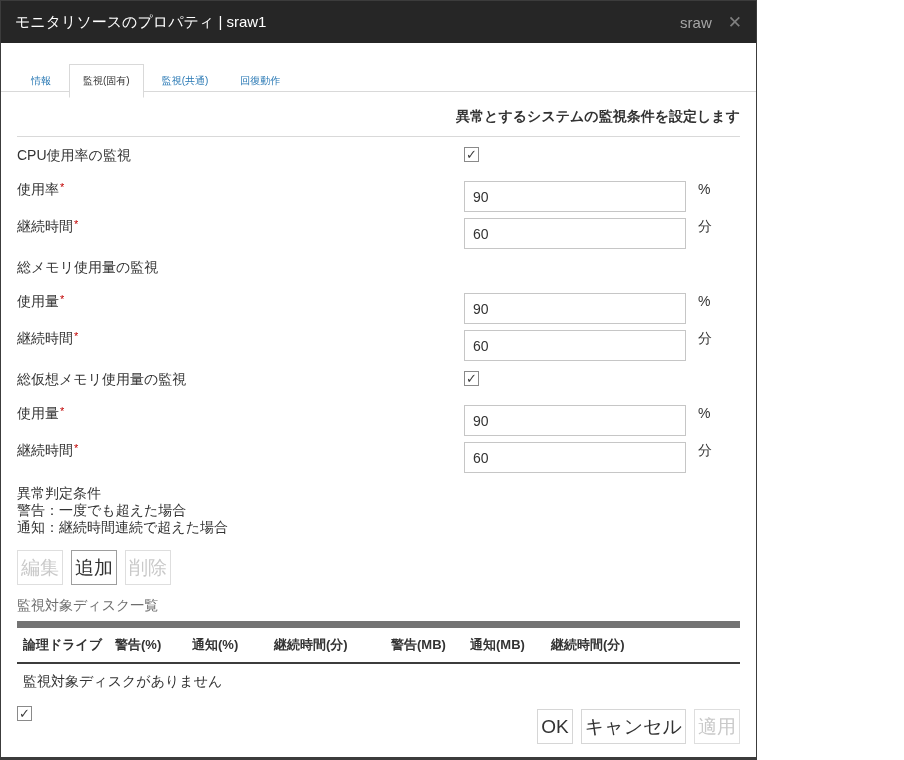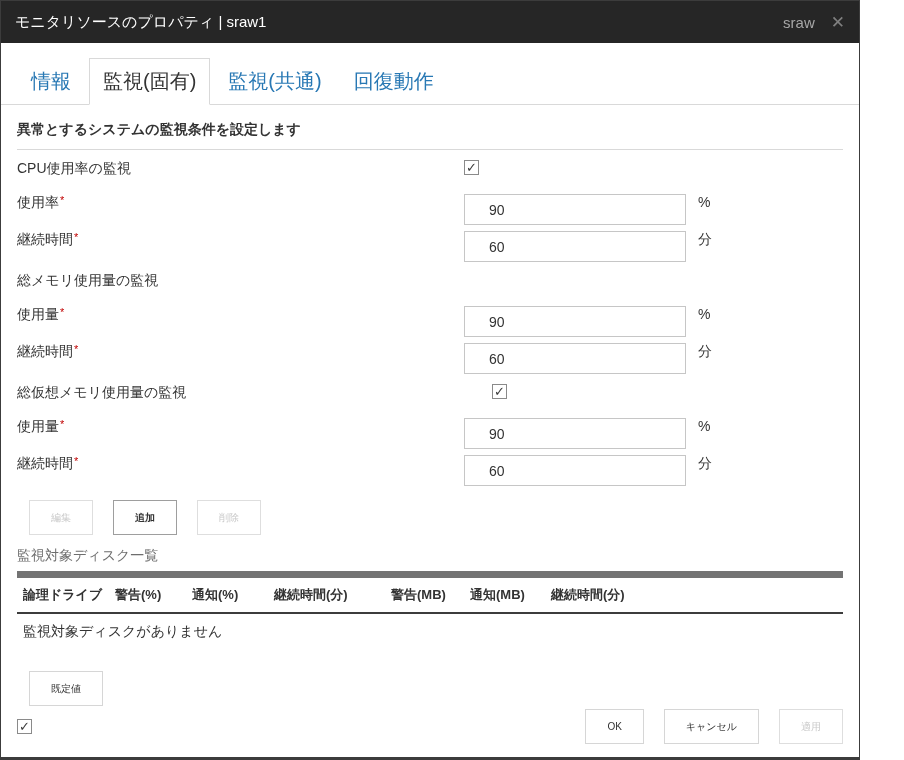--- a/index.html
+++ b/index.html
@@ -1,71 +1,70 @@
 <!DOCTYPE html>
 <html><head>
 <meta charset="utf-8">
 <style>
   * { margin:0; padding:0; box-sizing:border-box; }
   body {
     font-family: "Liberation Sans", "DejaVu Sans", sans-serif;
     background:#fff; color:#333;
   }
   .dialog {
-    width:860px; height:760px;
+    width:757px; height:760px;
     border:1px solid #3c3c3c; border-bottom:3px solid #3c3c3c;
     display:flex; flex-direction:column; background:#fff;
   }
   .titlebar {
     height:42px; flex:0 0 42px; background:#262626; color:#fff;
     display:flex; align-items:center; padding:0 14px; font-size:15px;
   }
   .titlebar .spacer { flex:1; }
   .titlebar .type-label { color:#a6a6a6; font-size:15px; margin-right:16px; }
   .titlebar .close { color:#7f7f7f; font-size:17px; font-weight:bold; cursor:pointer; line-height:1; }
   .tabbar {
     margin-top:14px; padding:0 16px; display:flex;
     border-bottom:1px solid #d9d9d9;
   }
   .tab {
-    font-size:20px; color:#2878b4; padding:9px 13px; margin-right:4px;
-    position:relative; top:1px; cursor:pointer; background:transparent;
+    font-size:10px; color:#2878b4; padding:9px 13px; margin-right:4px;
+    position:relative; top:7px; cursor:pointer; background:transparent;
     border:1px solid transparent; border-bottom:none;
   }
   .tab.active {
     color:#333; background:#fff; border:1px solid #d9d9d9; border-bottom:1px solid #fff;
   }
   .content { padding:16px 16px 0 16px; flex:1 1 auto; }
   .section-title {
     font-size:14px; font-weight:bold; color:#333;
-    padding-bottom:10px; border-bottom:1px solid #d9d9d9; margin-bottom:10px;
+    padding-bottom:10px; border-bottom:1px solid #d9d9d9; margin-bottom:10px;text-align:right;
   }
   .row { display:flex; align-items:flex-start; margin-bottom:6px; }
   .row.cb-row { height:30px; margin-bottom:4px; }
   .row-label { width:447px; flex:0 0 447px; font-size:14px; color:#333; }
   .req { color:#c00000; font-size:11px; vertical-align:top; margin-left:1px; }
   .checkbox {
     width:15px; height:15px; border:1px solid #8a8a8a; background:#fff;
     display:flex; align-items:center; justify-content:center;
     font-size:13px; color:#3c3c3c; cursor:pointer; line-height:1;
   }
   .value-input {
     width:222px; height:31px; border:1px solid #c6c6c6; background:#fff;
-    padding:0 24px; font-size:14px; color:#333;
+    padding:0 8px; font-size:14px; color:#333;
     font-family:"Liberation Sans","DejaVu Sans",sans-serif;
   }
   .unit { margin-left:12px; font-size:14px; color:#333; }
   .judgement { margin-top:12px; font-size:14px; color:#333; line-height:17px; }
   .btn {
     background:#fff; border:1px solid #d6d6d6; color:#333;
-    font-size:10px; height:35px; padding:0 21px; cursor:pointer;
+    font-size:19px; height:35px; padding:0 3px; cursor:pointer;
     font-family:"Liberation Sans","DejaVu Sans",sans-serif;
-    margin-left:12px;
   }
-  .btn.emph { border-color:#9e9e9e;font-weight:bold; }
+  .btn.emph { border-color:#9e9e9e; }
   .btn.disabled { color:#c9c9c9; border-color:#dedede; cursor:default; }
   .disk-btns { margin-top:14px; display:flex; gap:8px; }
   .table-caption { margin-top:12px; font-size:14px; color:#6e6e6e; }
   table.disk-table { width:100%; border-collapse:collapse; margin-top:6px; }
   .disk-table thead tr { border-top:7px solid #737373; border-bottom:2px solid #3c3c3c; }
   .disk-table th {
     text-align:left; font-size:13px; font-weight:bold; color:#333; padding:8px 6px;
     white-space:nowrap;
   }
   .disk-table td.empty-cell { font-size:14px; color:#333; padding:9px 6px 18px 6px;margin-top:40px; }
@@ -121,35 +120,40 @@
       <div class="row-label"><span>使用量</span><sup class="req">*</sup></div>
       <input class="value-input" type="text" value="90" style="">
       <span class="unit">%</span>
     </div>
     <div class="row">
       <div class="row-label"><span>継続時間</span><sup class="req">*</sup></div>
       <input class="value-input" type="text" value="60" style="">
       <span class="unit">分</span>
     </div>
 
-    <div class="row cb-row" style="margin-top:10px;gap:28px;">
+    <div class="row cb-row" style="margin-top:10px;">
       <div class="row-label">総仮想メモリ使用量の監視</div>
       <div class="checkbox">✓</div>
     </div>
     <div class="row">
       <div class="row-label"><span>使用量</span><sup class="req">*</sup></div>
       <input class="value-input" type="text" value="90" style="">
       <span class="unit">%</span>
     </div>
     <div class="row">
       <div class="row-label"><span>継続時間</span><sup class="req">*</sup></div>
       <input class="value-input" type="text" value="60" style="">
       <span class="unit">分</span>
     </div>
 
+    <div class="judgement">
+      <div>異常判定条件</div>
+      <div>警告：一度でも超えた場合</div>
+      <div>通知：継続時間連続で超えた場合</div>
+    </div>
 
     <div class="disk-btns">
       <button class="btn disabled">編集</button>
       <button class="btn emph">追加</button>
       <button class="btn disabled">削除</button>
     </div>
 
     <div class="table-caption">監視対象ディスク一覧</div>
     <table class="disk-table">
       <thead>
@@ -164,23 +168,20 @@
           <th></th>
         </tr>
       </thead>
       <tbody>
         <tr>
           <td class="empty-cell" colspan="8">監視対象ディスクがありません</td>
         </tr>
       </tbody>
     </table>
 
-    <div class="default-row">
-      <button class="btn">既定値</button>
-    </div>
 
   </div>
 
   <div class="footer">
     <button class="btn">OK</button>
     <button class="btn">キャンセル</button>
     <button class="btn disabled">適用</button>
   </div>
 
 </div>

